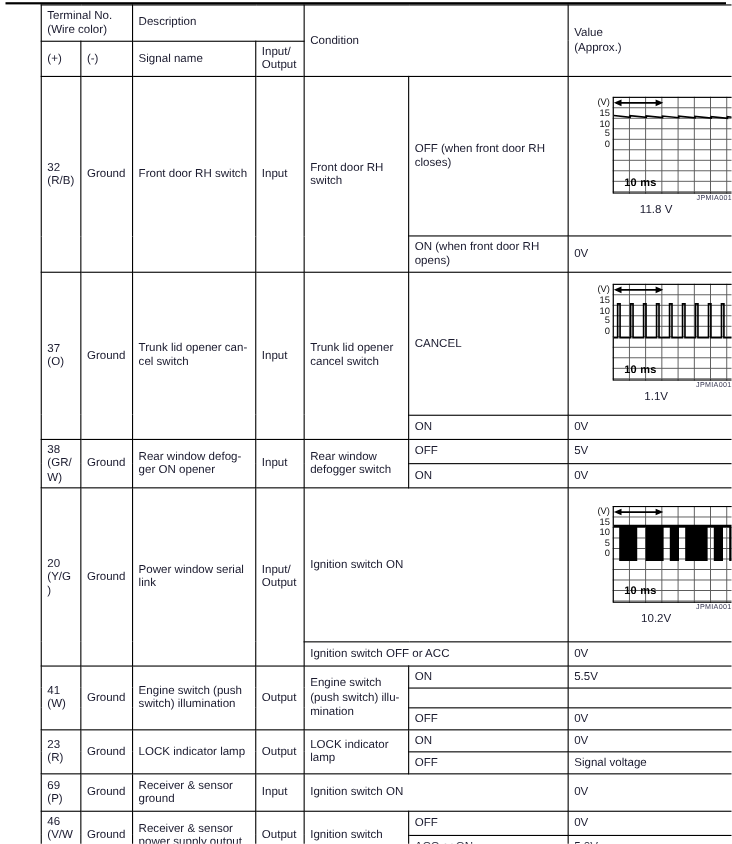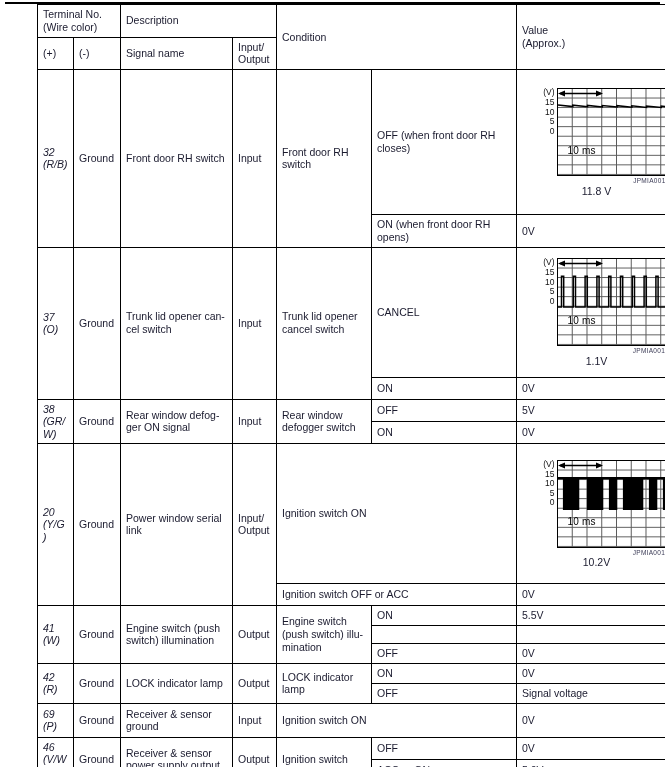--- a/index.html
+++ b/index.html
@@ -46,21 +46,21 @@
   
   col.c-plus   { width: 36px; }
   col.c-minus  { width: 47px; }
   col.c-signal { width: 112px; }
   col.c-io     { width: 44px; }
   col.c-cond1  { width: 95px; }
   col.c-cond2  { width: 145px; }
   col.c-value  { width: 176px; }
 
   .ctr { text-align: center; }
-  .term { text-align: center; line-height: 1.18; font-style: italic; }
+  .term { text-align: center; line-height: 1.18; }
 
   
   .wave-block {
     padding: 4px 0 2px 0;
     text-align: center;
   }
   .scope-row {
     display: flex;
     align-items: flex-start;
     justify-content: center;
@@ -88,23 +88,23 @@
     background-position: -1px -1px;
   }
   .grid svg { position: absolute; left: 0; top: 0; }
   .tmark {
     position: absolute;
     left: 14px; bottom: 16px;
     width: 45px; height: 9px;
   }
   .tlabel {
     position: absolute;
-    left: 10px; bottom: 18px;
+    left: 10px; bottom: 2px;
     font-size: 10px;
-    font-weight: normal;
+    font-weight: bold;
     color: #000;
     letter-spacing: 0.2px;
   }
   .figid {
     text-align: right;
     font-size: 6.5px;
     color: #3a3a55;
     letter-spacing: 0.3px;
     margin: 1px 8px 0 0;
   }
@@ -237,21 +237,21 @@
         <tr style="height: 22px;">
           <td>ON</td>
           <td>0V</td>
         </tr>
         <tr style="height: 21px;">
           <td class="term" rowspan="2">
             <div>38</div>
             <div>(GR/W)</div>
           </td>
           <td rowspan="2" class="ctr">Ground</td>
-          <td rowspan="2">Rear window defog-ger ON signal</td>
+          <td rowspan="2">Rear window defog-ger ON opener</td>
           <td rowspan="2" class="ctr">Input</td>
           <td rowspan="2">Rear window defogger switch</td>
           <td>OFF</td>
           <td>5V</td>
         </tr>
         <tr style="height: 21px;">
           <td>ON</td>
           <td>0V</td>
         </tr>
         <tr style="height: 140px;">
@@ -312,21 +312,21 @@
         <tr style="height: 18px;">
           <td></td>
           <td></td>
         </tr>
         <tr style="height: 20px;">
           <td>OFF</td>
           <td>0V</td>
         </tr>
         <tr style="height: 20px;">
           <td class="term" rowspan="2">
-            <div>42</div>
+            <div>23</div>
             <div>(R)</div>
           </td>
           <td rowspan="2" class="ctr">Ground</td>
           <td rowspan="2">LOCK indicator lamp</td>
           <td rowspan="2" class="ctr">Output</td>
           <td rowspan="2">LOCK indicator lamp</td>
           <td>ON</td>
           <td>0V</td>
         </tr>
         <tr style="height: 20px;">

